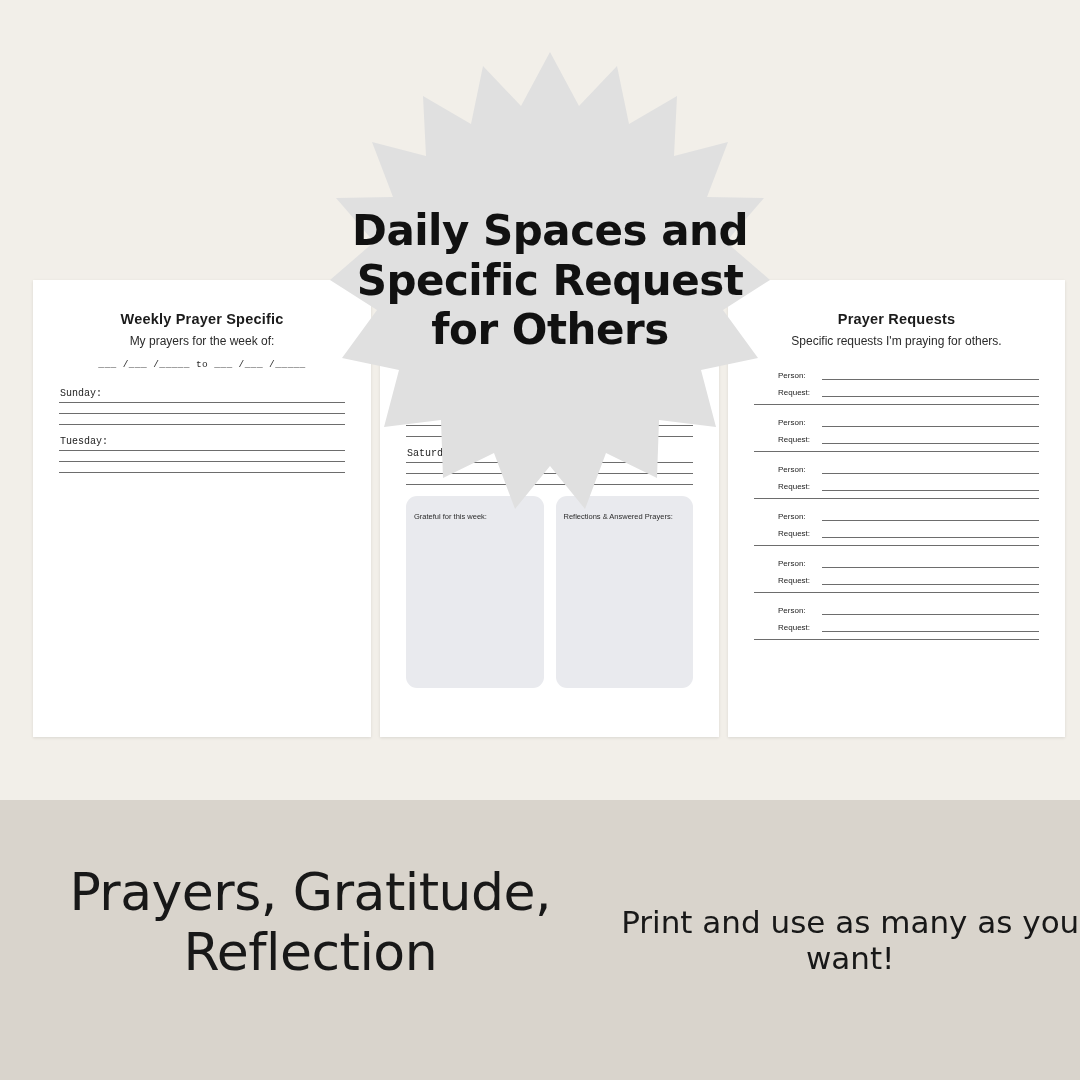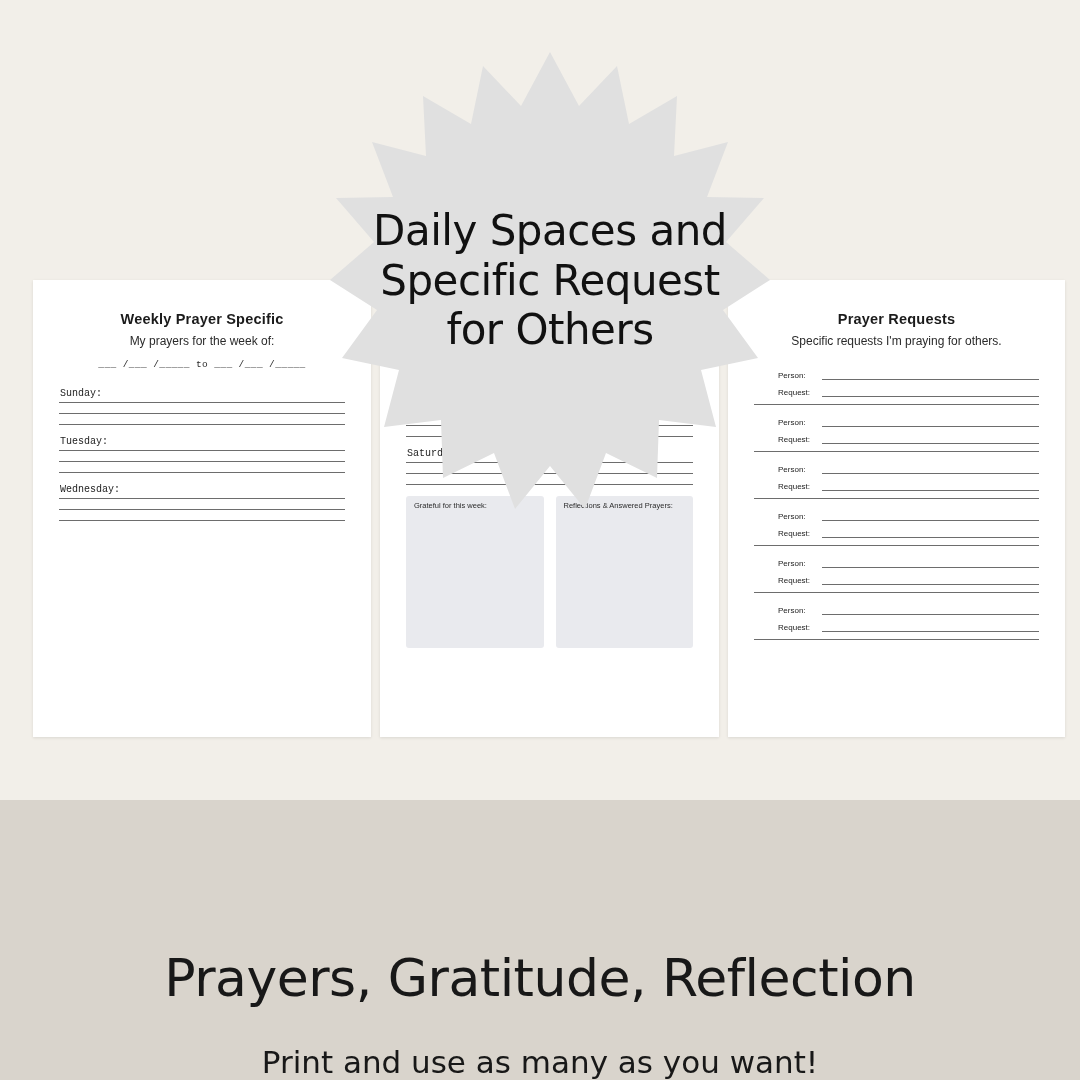--- a/index.html
+++ b/index.html
@@ -107,23 +107,23 @@
   .mid-line-group .rule { margin-bottom: 11px; }
 
   .boxes {
     display: flex;
     gap: 12px;
     margin-top: 8px;
   }
   .box {
     flex: 1;
     background: #e9eaee;
-    height: 152px;
-    border-radius: 3px;
-    padding: 5px 8px;
+    height: 192px;
+    border-radius: 11px;
+    padding: 16px 8px;
     box-sizing: border-box;
   }
   .box-title {
     font-size: 7.5px;
     color: #2b2b2b;
   }
 
   
   .pr-group { margin-bottom: 12px; }
   .pr-row {
@@ -170,38 +170,38 @@
     z-index: 6;
     display: flex;
     align-items: center;
     justify-content: center;
     pointer-events: none;
   }
   .burst-text p {
     margin: 0;
     text-align: center;
     font-family: "DejaVu Sans", sans-serif;
-    font-weight: normal;
+    font-weight: bold;
     font-size: 42px;
     line-height: 1.18;
     color: #111111;
     letter-spacing: -0.5px;
     padding: 0 18px;
   }
 
   
   .banner {
     position: absolute;
     left: 0;
     top: 800px;
     width: 1080px;
     height: 280px;
     background: #d9d4cc;
     display: flex;
-    flex-direction: column;
+    flex-direction: row;
     align-items: center;
     justify-content: flex-end;
   }
   .banner-title {
     font-family: "DejaVu Sans", sans-serif;
     font-size: 52px;
     color: #181818;
     letter-spacing: -0.5px;
     margin: 0 0 36px 0;
     text-align: center;
@@ -237,26 +237,20 @@
       </div>
 
 
       <div class="day-block">
         <div class="day-label">Tuesday:</div>
         <div class="rule"></div>
         <div class="rule"></div>
         <div class="rule"></div>
       </div>
 
-      <div class="day-block">
-        <div class="day-label">Wednesday:</div>
-        <div class="rule"></div>
-        <div class="rule"></div>
-        <div class="rule"></div>
-      </div>
     </div>
   </div>
 
   <div class="sheet sheet-mid">
     <div class="sheet-inner">
       <div style="height:60px"></div>
       <div class="mid-line-group">
         <div class="rule"></div>
         <div class="rule"></div>
         <div class="rule"></div>

